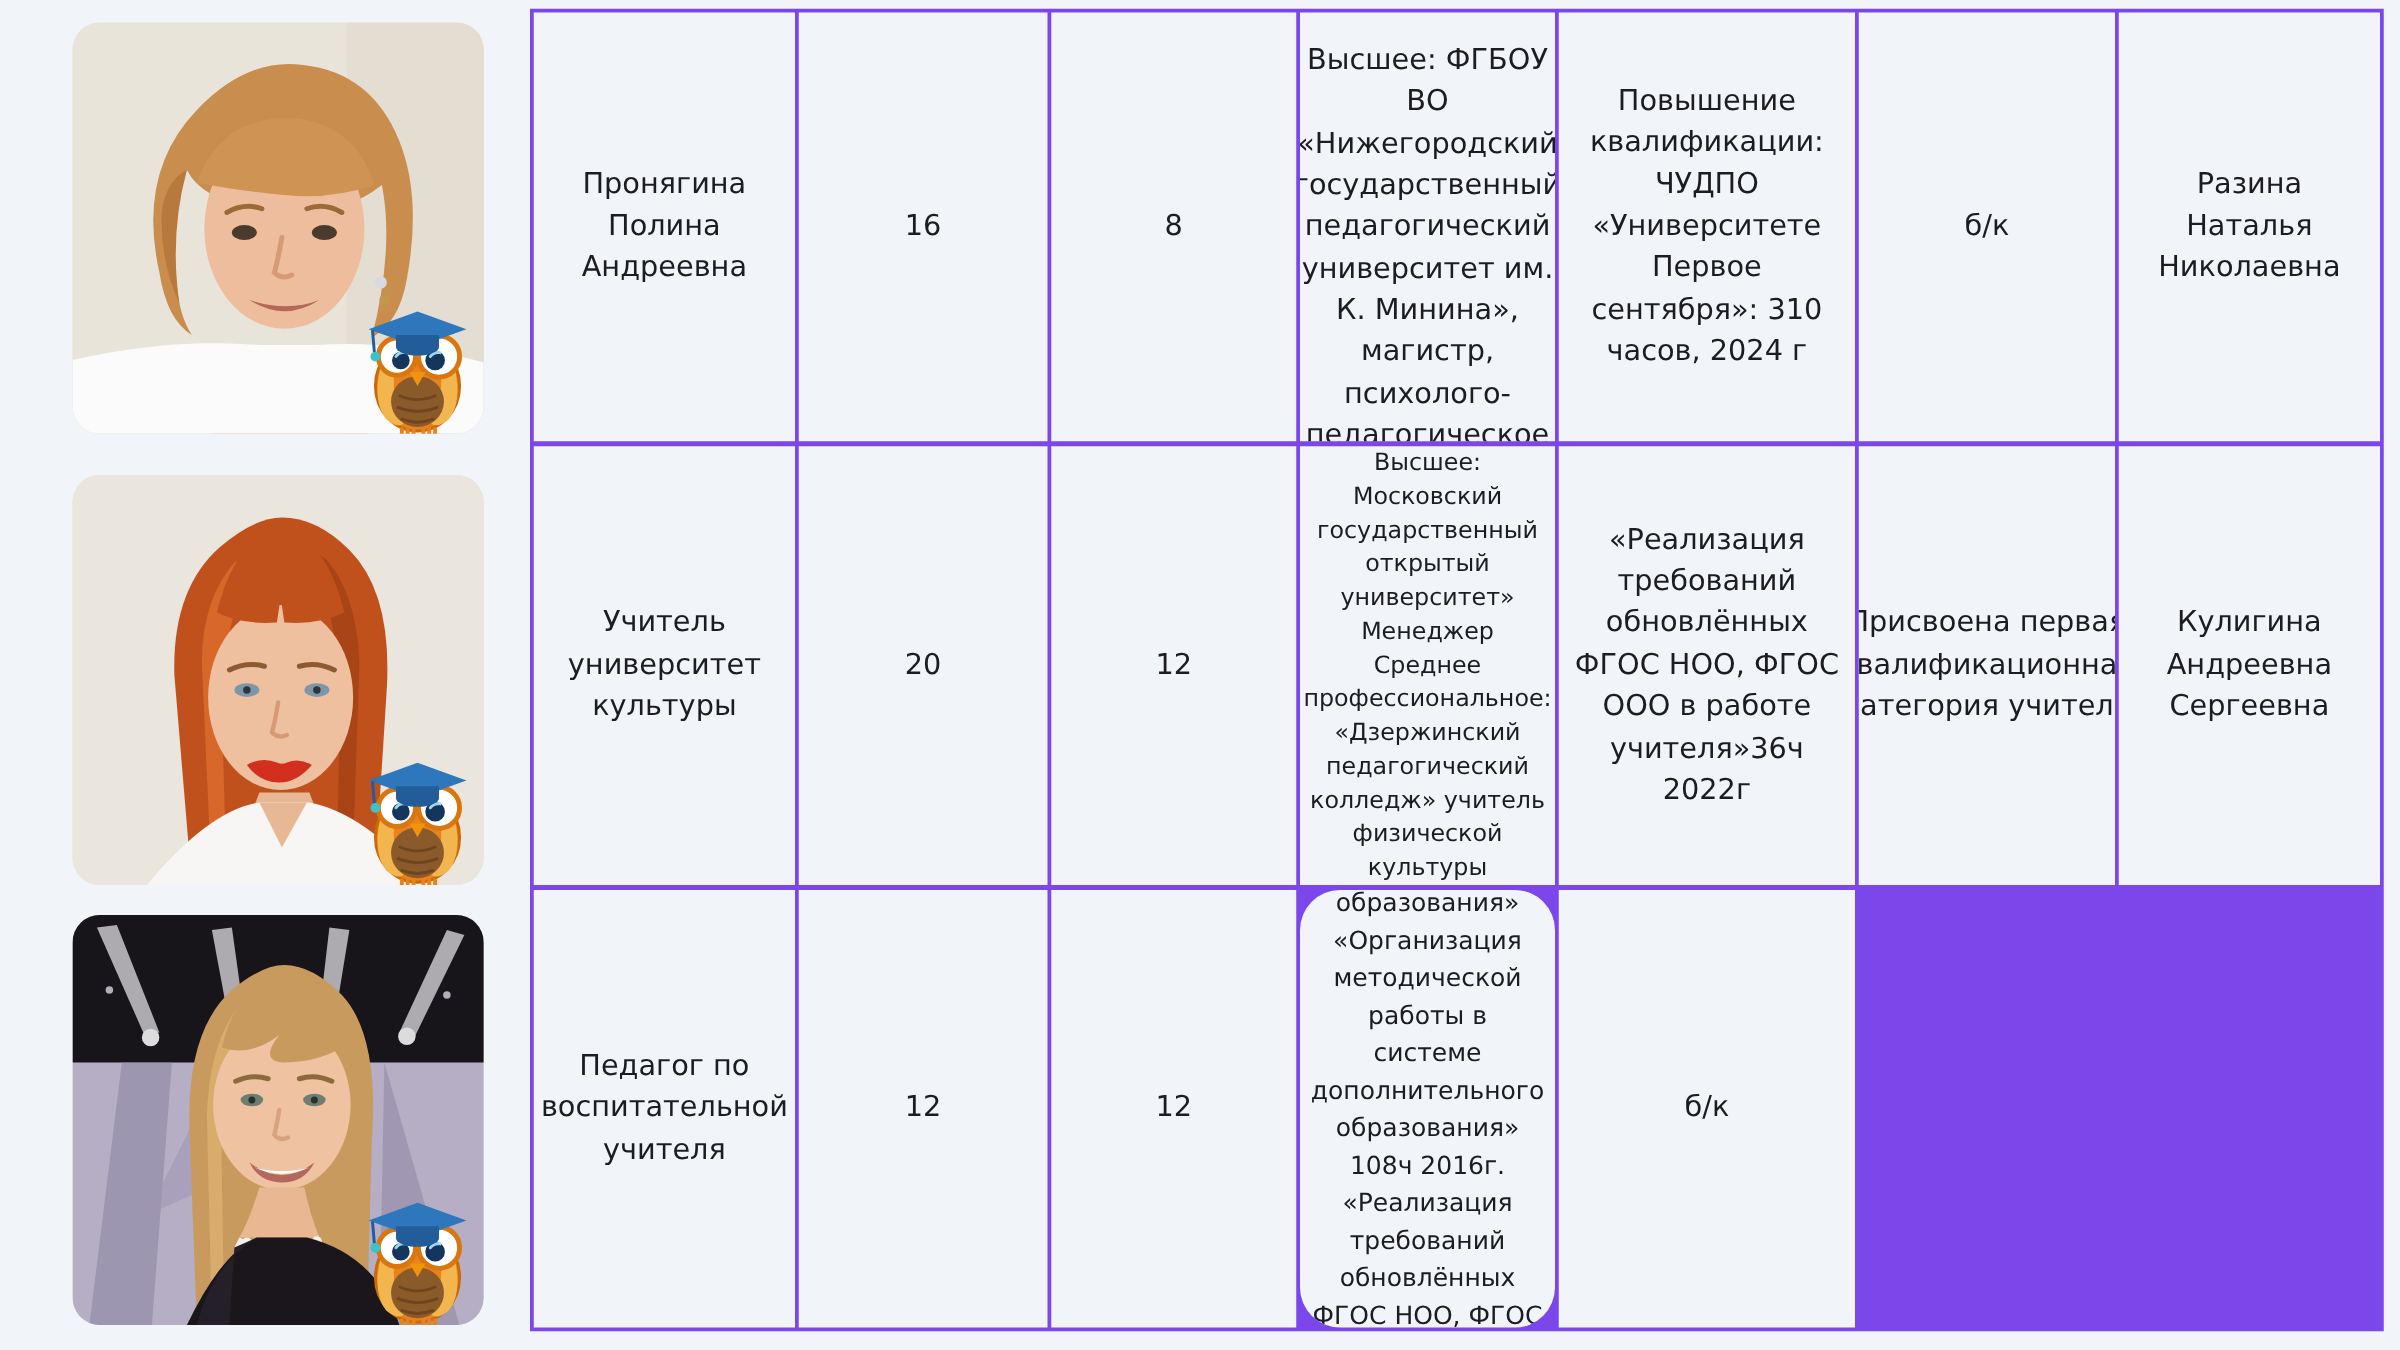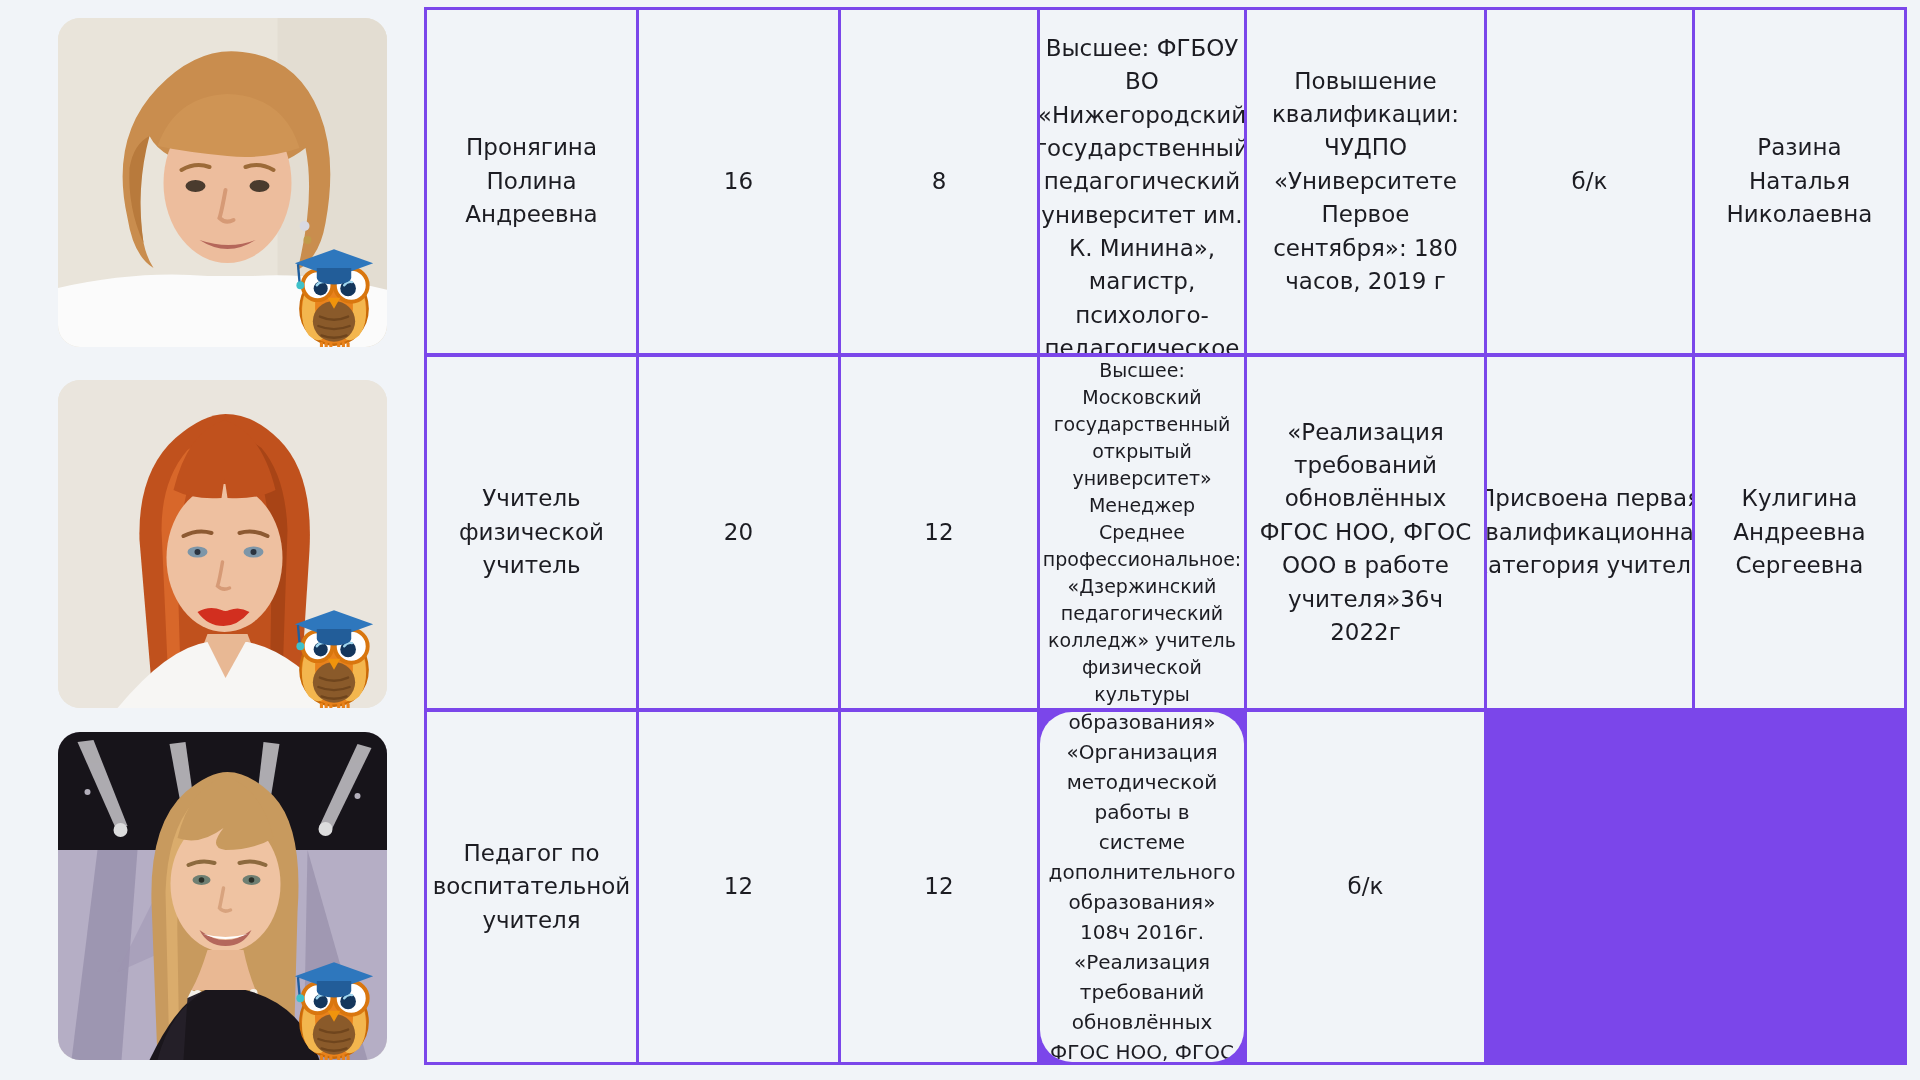--- a/index.html
+++ b/index.html
@@ -160,25 +160,25 @@
         <use href="#owl-sym"></use>
       </svg>
   </div>
 
   <div class="tbl">
 
     <div class="cell">Пронягина Полина Андреевна</div>
     <div class="cell">16</div>
     <div class="cell">8</div>
     <div class="cell clip-top">Высшее: ФГБОУ ВО «Нижегородский государственный педагогический университет им. К. Минина», магистр, психолого-педагогическое образование</div>
-    <div class="cell">Повышение квалификации: ЧУДПО «Университете Первое сентября»: 180 часов, 2019 г</div>
+    <div class="cell">Повышение квалификации: ЧУДПО «Университете Первое сентября»: 310 часов, 2024 г</div>
     <div class="cell">б/к</div>
 
     <div class="cell">Разина Наталья Николаевна</div>
-    <div class="cell">Учитель физической учитель</div>
+    <div class="cell">Учитель университет культуры</div>
     <div class="cell">20</div>
     <div class="cell">12</div>
     <div class="cell small">Высшее: Московский государственный открытый университет»
 Менеджер
 Среднее профессиональное: «Дзержинский педагогический колледж» учитель физической культуры</div>
     <div class="cell">«Реализация требований обновлённых ФГОС НОО, ФГОС ООО в работе учителя»36ч 2022г</div>
     <div class="cell">Присвоена первая квалификационная категория учителя</div>
 
     <div class="cell">Кулигина Андреевна Сергеевна</div>
     <div class="cell">Педагог по воспитательной учителя</div>

